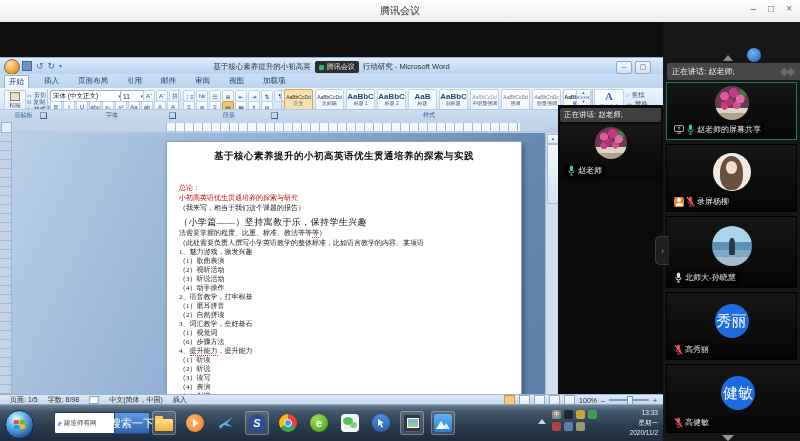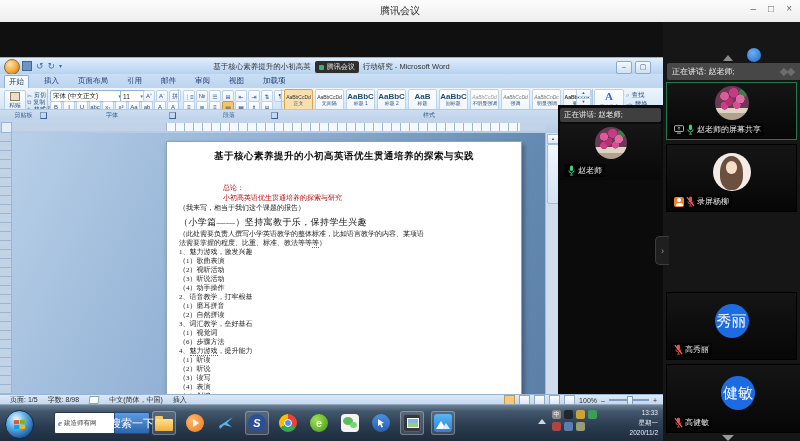--- a/index.html
+++ b/index.html
@@ -91,21 +91,21 @@
   #wdoc{left:0;top:111px;width:663px;height:261px;overflow:hidden;
         background:linear-gradient(115deg,#bad1e9 0%,#93b2d5 35%,#6489b1 70%,#53769e 100%);}
   #vruler{left:0;top:0;width:11px;height:261px;background:#c2d3e8;border-right:1px solid #9ab4d4;
           background-image:repeating-linear-gradient(0deg,#9fb6d0 0 1px,transparent 1px 9px);}
   #page{left:166px;top:8px;width:354px;height:260px;background:#fff;border:1px solid #8fa3b8;
         box-shadow:2px 3px 5px rgba(0,0,0,.35);overflow:hidden;}
   #ptitle{left:0;right:0;top:8px;text-align:center;font-family:"Liberation Serif",serif;
           font-size:9.5px;font-weight:bold;color:#111;letter-spacing:.5px;white-space:nowrap;}
   #doclines{left:12px;top:41px;right:4px;}
   .docline{font-family:"Liberation Serif",serif;font-size:7px;line-height:9px;color:#222;white-space:nowrap;}
-  .docline.red{color:#c00000;line-height:10px;margin-left:44px;}
+  .docline.red{color:#c00000;line-height:10px;}
   .docline.n10{line-height:10px;}
   .docline.big{font-size:9px;line-height:13px;margin-top:3px;letter-spacing:.4px;color:#111;}
   .useg{border-bottom:1px dotted #e03030;}
   #vscroll{left:545px;top:0;width:13px;height:261px;background:#cfdded;border-left:1px solid #a5bcd8;}
   #vsup{left:1px;top:1px;width:10px;height:8px;background:linear-gradient(#fdfeff,#dde9f6);
         border:1px solid #a5bcd8;font-size:4px;color:#456;text-align:center;line-height:7px;}
   #vsthumb{left:1px;top:11px;width:10px;height:58px;background:linear-gradient(#f2f7fd,#d3e2f2);
            border:1px solid #a5bcd8;border-radius:2px;}
   
   #wstatus{left:0;top:372px;width:663px;height:10px;background:linear-gradient(#dde9f8,#c2d6ee);
@@ -406,34 +406,34 @@
 
     <div id="wdoc" class="abs">
       <div id="vruler" class="abs"></div>
       <div id="page" class="abs">
         <div id="ptitle" class="abs">基于核心素养提升的小初高英语优生贯通培养的探索与实践</div>
         <div id="doclines" class="abs">
             <div class="docline red"><span>总论：</span></div>
             <div class="docline red"><span>小初高英语优生贯通培养的探索与研究</span></div>
             <div class="docline n10"><span>（我来写，相当于我们这个课题的报告）</span></div>
             <div class="docline big"><span>（小学篇——）坚持寓教于乐，保持学生兴趣</span></div>
+            <div class="docline"><span>法需要掌握的程度、比重、标准、教法等等</span><span class="useg">等</span><span>）</span></div>
             <div class="docline n10"><span>（此处需要负责人撰写小学英语教学的整体标准，比如语言教学的内容、某项语</span></div>
-            <div class="docline"><span>法需要掌握的程度、比重、标准、教法等等</span><span class="useg">等</span><span>）</span></div>
             <div class="docline"><span>1、魅力游戏，激发兴趣</span></div>
             <div class="docline"><span>（1）歌曲表演</span></div>
             <div class="docline"><span>（2）视听活动</span></div>
             <div class="docline"><span>（3）听说活动</span></div>
             <div class="docline"><span>（4）动手操作</span></div>
             <div class="docline"><span>2、语音教学，打牢根基</span></div>
             <div class="docline"><span>（1）磨耳拼音</span></div>
             <div class="docline"><span>（2）自然拼读</span></div>
             <div class="docline"><span>3、词汇教学，垒好基石</span></div>
             <div class="docline"><span>（1）视觉词</span></div>
             <div class="docline"><span>（6）步骤方法</span></div>
-            <div class="docline"><span>4、</span><span class="useg">魅力游戏</span><span>，提升能力</span></div>
+            <div class="docline"><span>4、</span><span class="useg">提升能力</span><span>，提升能力</span></div>
             <div class="docline"><span>（1）听读</span></div>
             <div class="docline"><span>（2）听说</span></div>
             <div class="docline"><span>（3）读写</span></div>
             <div class="docline"><span>（4）表演</span></div>
             <div class="docline"><span>（5）创编</span></div>
           </div>
       </div>
       <div id="vscroll" class="abs">
         <div id="vsup" class="abs">▲</div>
         <div id="vsthumb" class="abs"></div>
@@ -604,20 +604,34 @@
                 <rect x="3.1" y="0.6" width="3.8" height="6.6" rx="1.9" fill="#d05757"></rect>
                 <path d="M1.9 6.3a3.1 3.1 0 0 0 6.2 0" fill="none" stroke="#d05757" stroke-width="1.1"></path>
                 <line x1="5" y1="9.8" x2="5" y2="11.3" stroke="#d05757" stroke-width="1.1"></line>
                 <line x1="3.1" y1="11.9" x2="6.9" y2="11.9" stroke="#d05757" stroke-width="1.1"></line>
                 <line x1="0.8" y1="1.2" x2="9.2" y2="12" stroke="#ff5d5d" stroke-width="1.5"></line>
               </svg>
             </span>
             <span class="pname">录屏杨柳</span>
           </div>
         </div>
+        <div class="tile" style="left: 3px; top: 194px; width: 131px; height: 72px;">
+          <div class="av av-beach" style="width: 40px; height: 40px; top: 9px;"></div>
+          <div class="plabel">
+            <span class="micwrap">
+              <svg width="9" height="11" viewBox="0 0 10 13">
+                <rect x="3.1" y="0.6" width="3.8" height="6.6" rx="1.9" fill="#e6e6e6"></rect>
+                <path d="M1.9 6.3a3.1 3.1 0 0 0 6.2 0" fill="none" stroke="#e6e6e6" stroke-width="1.1"></path>
+                <line x1="5" y1="9.8" x2="5" y2="11.3" stroke="#e6e6e6" stroke-width="1.1"></line>
+                <line x1="3.1" y1="11.9" x2="6.9" y2="11.9" stroke="#e6e6e6" stroke-width="1.1"></line>
+              </svg>
+            </span>
+            <span class="pname">北师大-孙晓慧</span>
+          </div>
+        </div>
         <div class="tile" style="left: 3px; top: 270px; width: 131px; height: 68px;">
           <div class="av av-init" style="width: 34px; height: 34px; top: 11px;">秀丽</div>
           <div class="plabel">
             <span class="micwrap">
               <svg width="9" height="11" viewBox="0 0 10 13">
                 <rect x="3.1" y="0.6" width="3.8" height="6.6" rx="1.9" fill="#d05757"></rect>
                 <path d="M1.9 6.3a3.1 3.1 0 0 0 6.2 0" fill="none" stroke="#d05757" stroke-width="1.1"></path>
                 <line x1="5" y1="9.8" x2="5" y2="11.3" stroke="#d05757" stroke-width="1.1"></line>
                 <line x1="3.1" y1="11.9" x2="6.9" y2="11.9" stroke="#d05757" stroke-width="1.1"></line>
                 <line x1="0.8" y1="1.2" x2="9.2" y2="12" stroke="#ff5d5d" stroke-width="1.5"></line>

